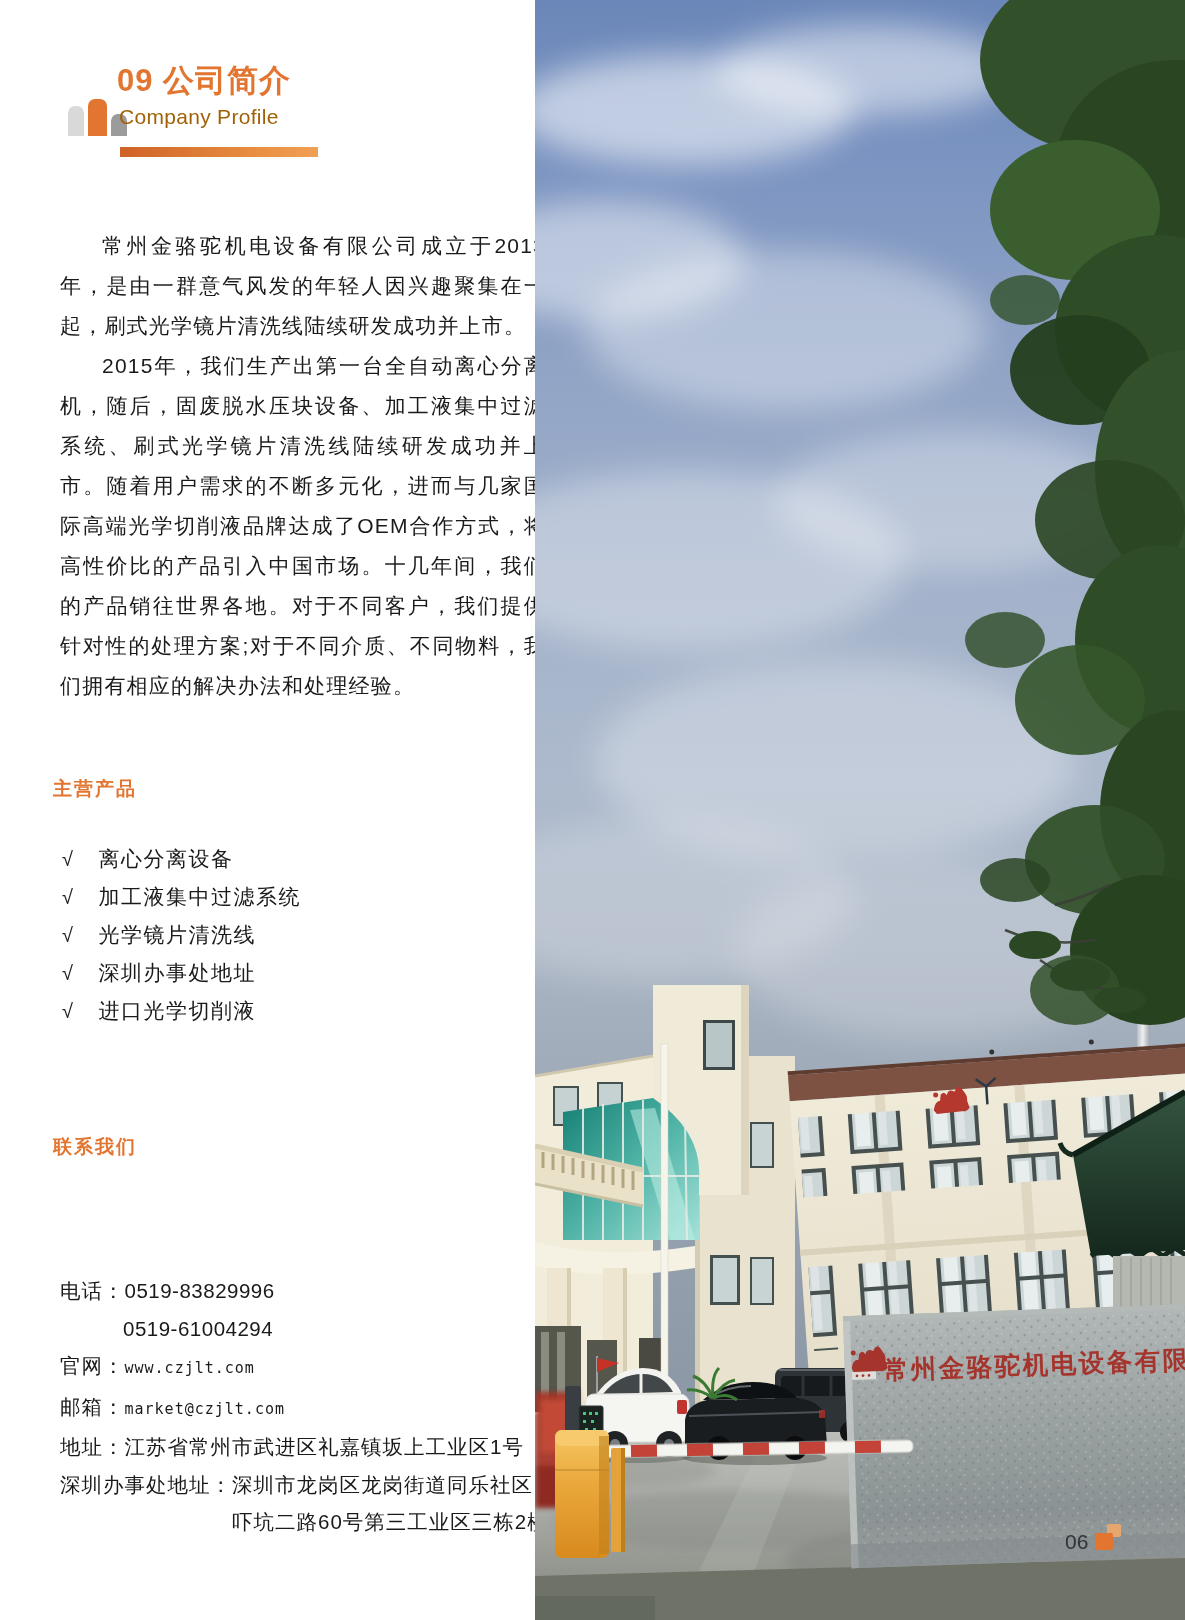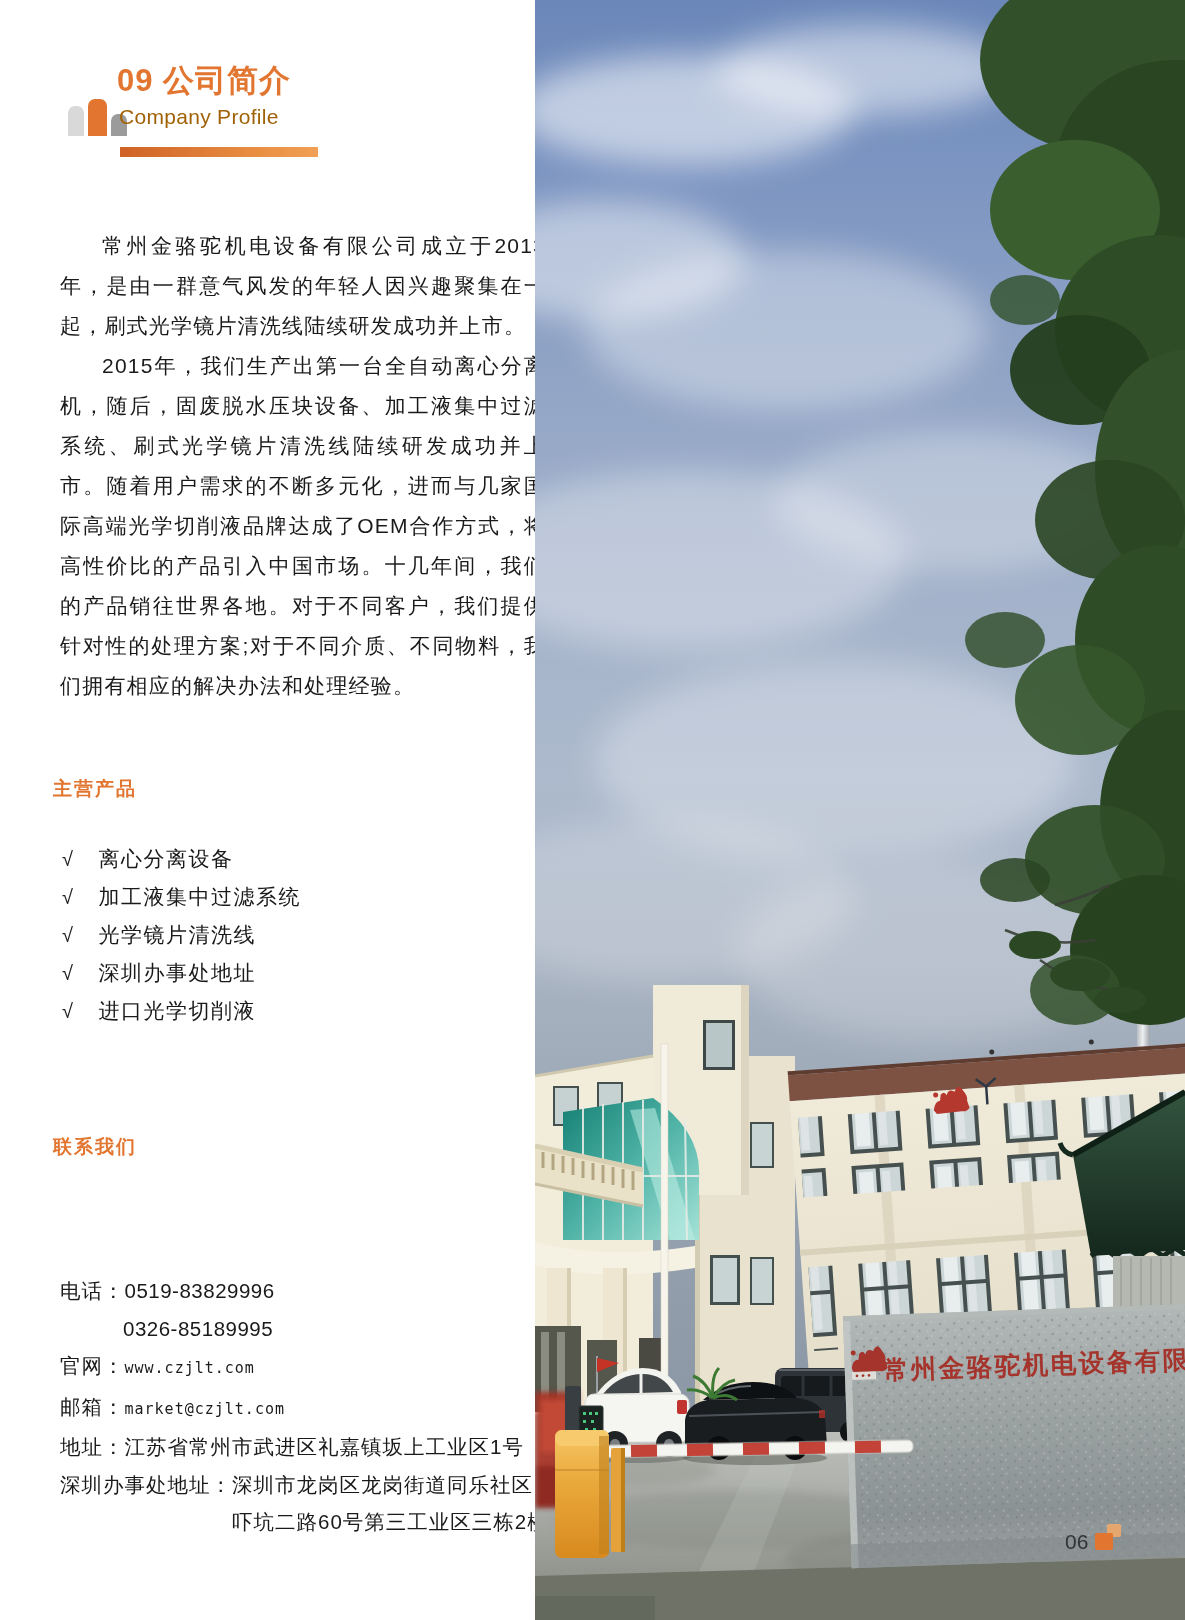--- a/index.html
+++ b/index.html
@@ -88,21 +88,21 @@
         <span>进口光学切削液</span>
         </li>
     </ul>
 
     <h3 class="sec-title ct">联系我们</h3>
     <div class="contact">
       <div class="row">
         <span class="lbl">电话：</span><span class="num">0519-83829996</span>
       </div>
       <div class="row cont-phone">
-        <span class="num">0326-85189995</span>
+        <span class="num">0519-61004294</span>
       </div>
       <div class="row">
         <span class="lbl">官网：</span><span class="mono">www.czjlt.com</span>
       </div>
       <div class="row">
         <span class="lbl">邮箱：</span><span class="mono">market@czjlt.com</span>
       </div>
       <div class="row">
         <span class="lbl">地址：</span><span>江苏省常州市武进区礼嘉镇坂上工业区1号</span>
       </div>

